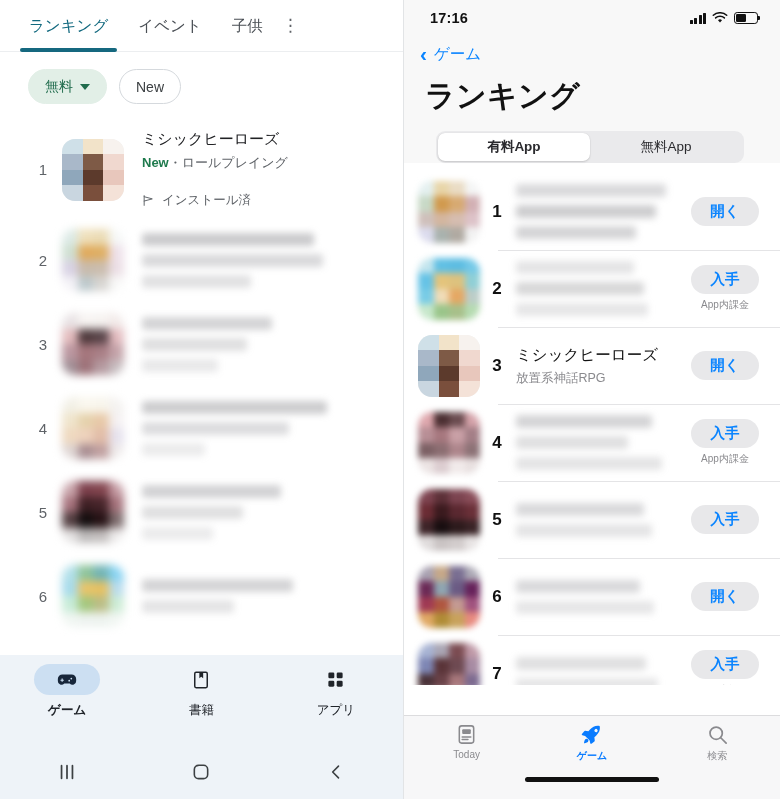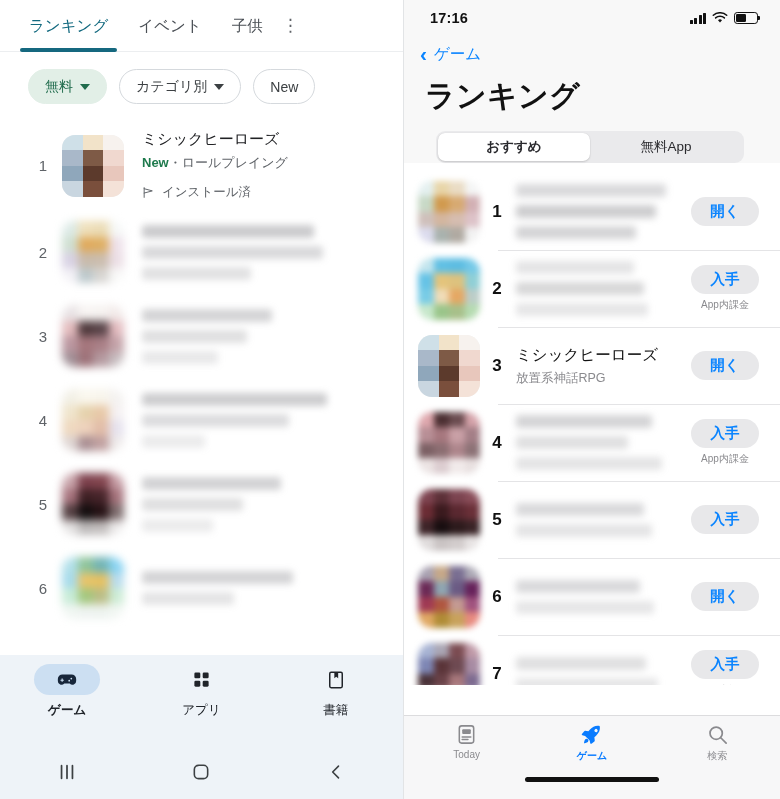--- a/index.html
+++ b/index.html
@@ -77,21 +77,21 @@
     width: 26px; flex: none; text-align: center;
     font-size: 15px; color: #5f6368;
   }
   .and-thumb {
     width: 62px; height: 62px; flex: none;
     border-radius: 13px; margin-left: 6px; margin-right: 18px;
     overflow: hidden; background: #eee;
   }
   .and-meta { flex: 1; min-width: 0; }
   .and-title { font-size: 15px; color: #202124; margin-bottom: 5px; }
-  .and-sub { font-size: 13px; color: #5f6368; margin-bottom: 12px; }
+  .and-sub { font-size: 13px; color: #5f6368; margin-bottom: 20px; }
   .and-sub .new { color: #1e7a4d; font-weight: 600; }
   .and-installed { font-size: 12.5px; color: #5f6368; display: flex; align-items: center; gap: 7px; }
 
   .blur-stack { display: flex; flex-direction: column; gap: 8px; }
   .blur-bar { height: 13px; border-radius: 3px; background: #ededee; }
 
   
   .and-bottom {
     position: absolute; left: 0; right: 0; bottom: 0;
     background: #eef3f8;
@@ -196,24 +196,20 @@
     <div class="and-tabs">
       <div class="and-tab active">ランキング</div>
       <div class="and-tab">イベント</div>
       <div class="and-tab">子供</div>
       <div class="and-tab overflow-dots">⋮</div>
     </div>
 
     <div class="and-filters">
       <div class="chip selected">
         <span>無料</span>
-        <span class="caret"></span>
-      </div>
-      <div class="chip">
-        <span>カテゴリ別</span>
         <span class="caret"></span>
       </div>
       <div class="chip">
         <span>New</span>
       </div>
     </div>
 
     <div class="and-list" id="android-list">
         <div class="and-row">
           <div class="and-rank">1</div>
@@ -400,37 +396,37 @@
         <div class="and-navitem active">
           <div class="and-pill on">
             <svg width="22" height="22" viewBox="0 0 24 24" fill="#17263a">
               <path d="M17 6H7a5 5 0 0 0-5 5v2a4 4 0 0 0 7 2.8h6A4 4 0 0 0 22 13v-2a5 5 0 0 0-5-5zM8.5 12.8H7.3v1.2H6.1v-1.2H4.9v-1.2h1.2v-1.2h1.2v1.2h1.2v1.2zm5.9.9a.95.95 0 1 1 0-1.9.95.95 0 0 1 0 1.9zm2.3-2.3a.95.95 0 1 1 0-1.9.95.95 0 0 1 0 1.9z"></path>
             </svg>
           </div>
           <div class="and-navlabel">ゲーム</div>
         </div>
         <div class="and-navitem">
           <div class="and-pill">
+            <svg width="20" height="20" viewBox="0 0 24 24" fill="none" stroke="#20242a" stroke-width="1.8">
+              <rect x="4.5" y="2.8" width="15" height="18.4" rx="1.6"></rect>
+              <path d="M10 2.8v7l2.3-1.8L14.6 9.8v-7" fill="#20242a" stroke="none"></path>
+            </svg>
+          </div>
+          <div class="and-navlabel">書籍</div>
+        </div>
+        <div class="and-navitem">
+          <div class="and-pill">
             <svg width="19" height="19" viewBox="0 0 24 24" fill="#20242a">
               <rect x="3" y="3" width="7.5" height="7.5" rx="1.6"></rect>
               <rect x="13.5" y="3" width="7.5" height="7.5" rx="1.6"></rect>
               <rect x="3" y="13.5" width="7.5" height="7.5" rx="1.6"></rect>
               <rect x="13.5" y="13.5" width="7.5" height="7.5" rx="1.6"></rect>
             </svg>
           </div>
           <div class="and-navlabel">アプリ</div>
-        </div>
-        <div class="and-navitem">
-          <div class="and-pill">
-            <svg width="20" height="20" viewBox="0 0 24 24" fill="none" stroke="#20242a" stroke-width="1.8">
-              <rect x="4.5" y="2.8" width="15" height="18.4" rx="1.6"></rect>
-              <path d="M10 2.8v7l2.3-1.8L14.6 9.8v-7" fill="#20242a" stroke="none"></path>
-            </svg>
-          </div>
-          <div class="and-navlabel">書籍</div>
         </div>
       </div>
       <div class="and-sysbar">
         <div class="and-sysitem">
           <svg width="22" height="20" viewBox="0 0 24 22" stroke="#3c4043" stroke-width="1.9" stroke-linecap="round">
             <path d="M6 4v14M12 4v14M18 4v14"></path>
           </svg>
         </div>
         <div class="and-sysitem">
           <svg width="20" height="20" viewBox="0 0 24 24" fill="none" stroke="#3c4043" stroke-width="1.9">
@@ -469,21 +465,21 @@
     </div>
 
     <div class="ios-nav">
       <div class="ios-back">
         <span class="ios-chev">‹</span>
         <span>ゲーム</span>
       </div>
       <div class="ios-title">ランキング</div>
 
       <div class="ios-seg">
-        <div class="ios-seg-item on">おすすめ</div>
+        <div class="ios-seg-item on">有料App</div>
         <div class="ios-seg-item">無料App</div>
       </div>
     </div>
 
     <div class="ios-listwrap">
       <div id="ios-list">
           <div class="ios-row">
             <div class="ios-thumb" style="filter: blur(3px);">
               <div class="pxgrid" style="grid-template-columns: repeat(4, 1fr); grid-template-rows: repeat(4, 1fr);">
                 <span style="background: rgb(228, 240, 240);"></span>

